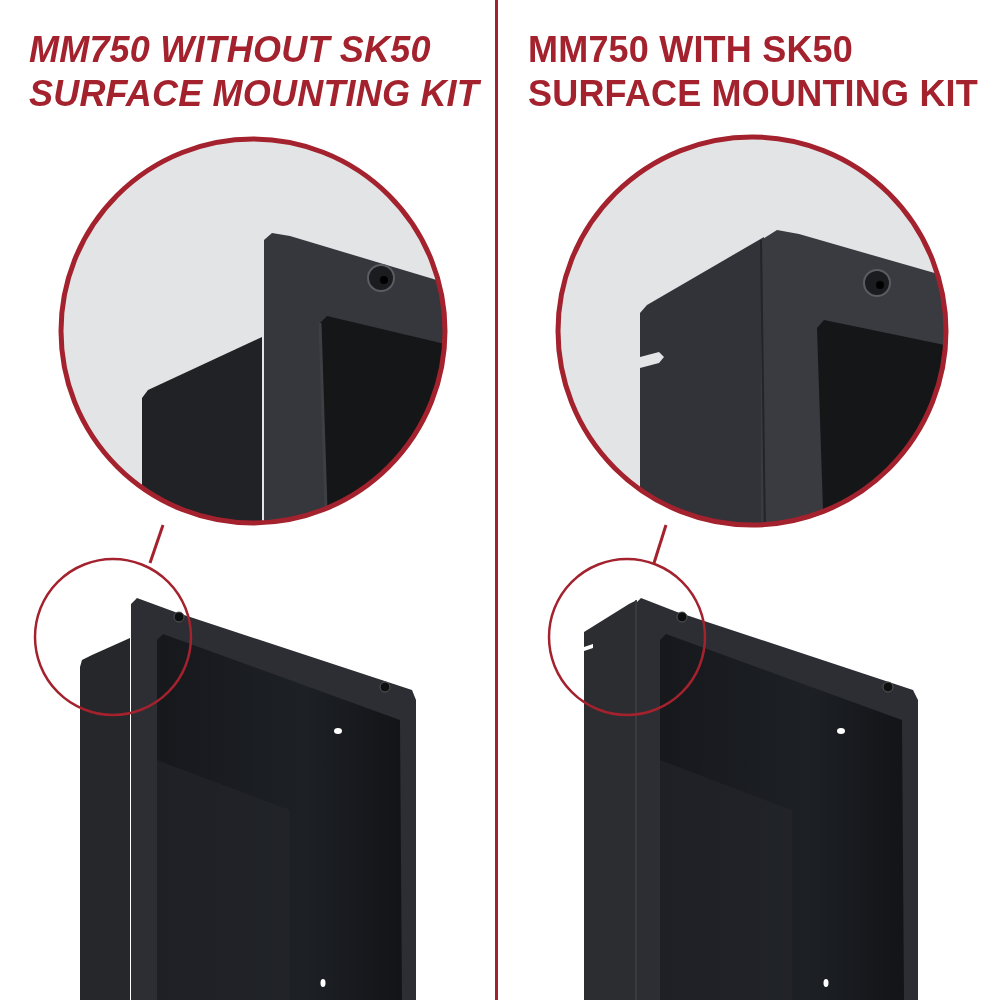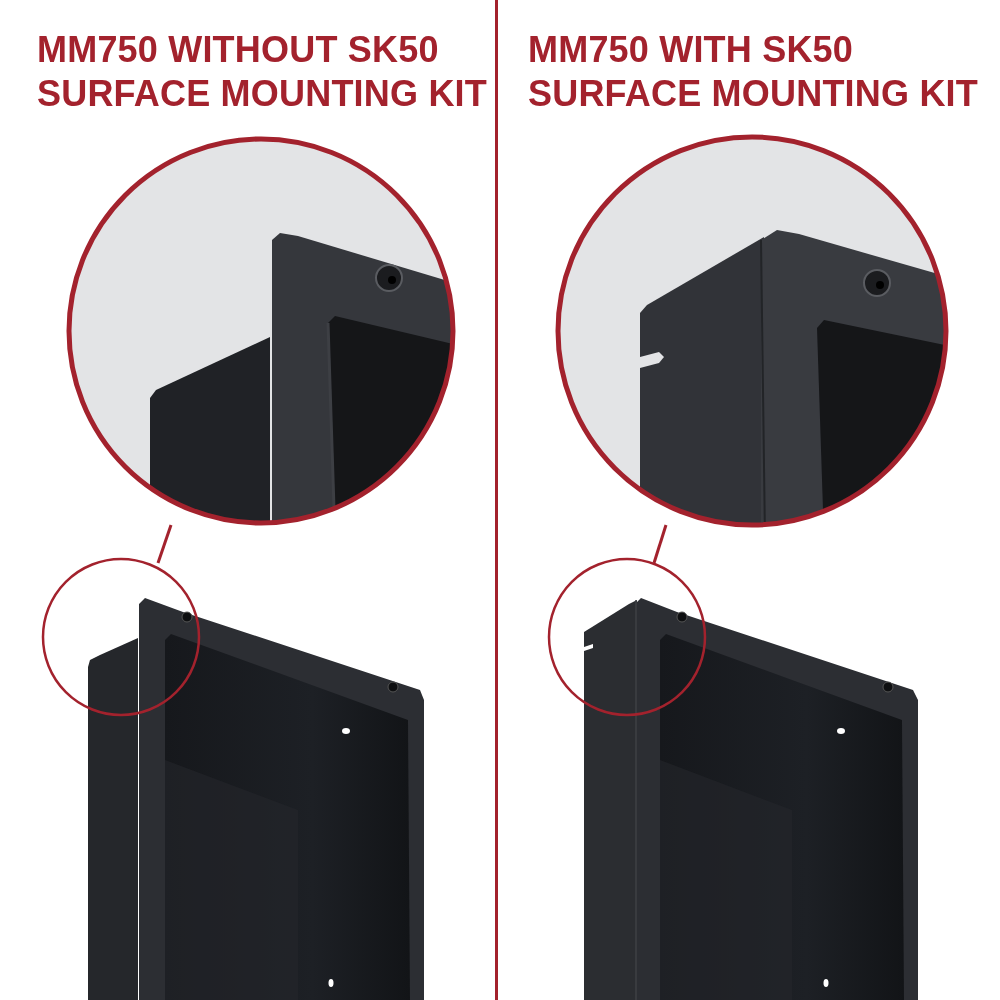--- a/index.html
+++ b/index.html
@@ -1,18 +1,18 @@
 <!DOCTYPE html>
 <html><head>
   <meta charset="utf-8">
   <style>
     html, body { margin: 0; padding: 0; background: #ffffff; }
     body { width: 1000px; height: 1000px; position: relative; overflow: hidden; }
     .panel { position: absolute; top: 0; width: 496px; height: 1000px; }
-    .panel.left { left: 8px; }
+    .panel.left { left: 0; font-style: italic; }
     .panel.right { left: 499px; width: 476px; }
     .divider { position: absolute; left: 495px; top: 0; width: 3px; height: 1000px; background: #a3222d; }
     .title {
       position: absolute; left: 29px; top: 28px;
       font-family: "Liberation Sans", sans-serif; font-weight: 700;
       font-size: 36px; line-height: 44px; color: #a3222d;
       letter-spacing: 0.2px; white-space: nowrap;
     }
     .title span { display: block; }
     svg.art { position: absolute; left: 0; top: 0; }

